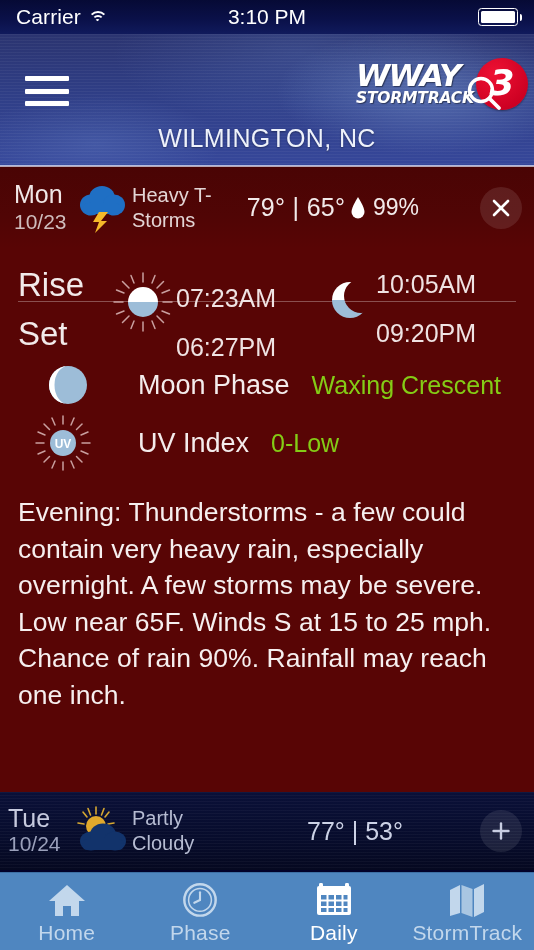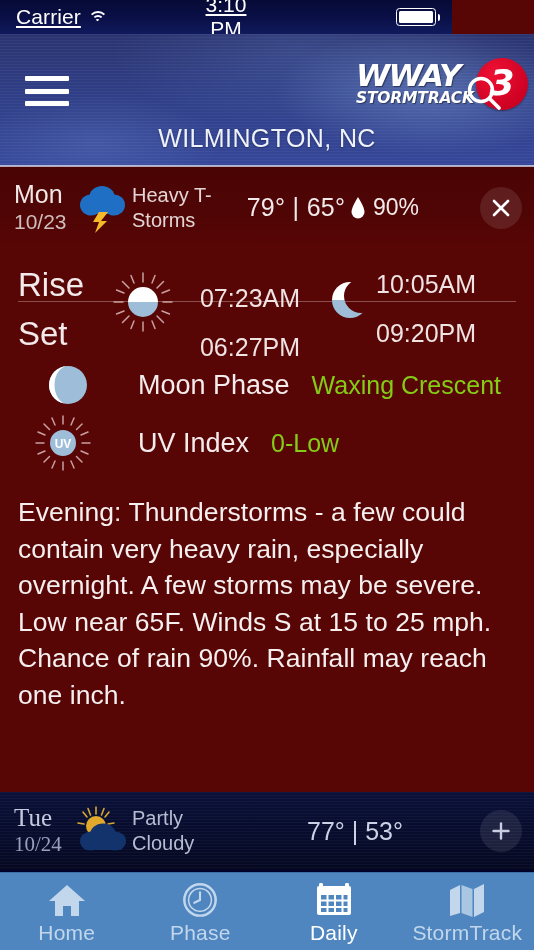--- a/index.html
+++ b/index.html
@@ -5,23 +5,23 @@
   * { margin:0; padding:0; box-sizing:border-box; }
   html, body {
     width:534px; height:950px;
     font-family:"Liberation Sans", sans-serif;
     background:#580505; overflow:hidden;
   }
   #app { position:relative; width:534px; height:950px; overflow:hidden; }
 
   
   .statusbar{
-    position:absolute; top:0; left:0; width:452px; height:34px;
+    position:absolute; top:0; left:0; width:534px; height:34px;
     background:linear-gradient(180deg,#060a35 0%,#0a1048 55%,#101a5c 100%);
-    display:flex; align-items:center; color:#fff;text-decoration:underline;
+    display:flex; align-items:center; color:#fff;
   }
   .sb-left{ display:flex; align-items:center; gap:7px; padding-left:16px; width:190px; }
   .sb-carrier{ font-size:21px; letter-spacing:.1px; }
   .sb-center{ flex:1; text-align:center; font-size:21px; font-weight:400; }
   .sb-right{ width:190px; display:flex; justify-content:flex-end; align-items:center; padding-right:12px; }
   .wifi{ width:20px; height:15px; position:relative; }
   .wifi i{ position:absolute; border:2.2px solid #fff; border-bottom:none;
            border-left-color:transparent; border-right-color:transparent; border-radius:50% 50% 0 0 / 100% 100% 0 0;}
   .wifi i:nth-child(1){ width:20px; height:10px; left:0; top:1px; }
   .wifi i:nth-child(2){ width:12px; height:6px; left:4px; top:5px; }
@@ -102,21 +102,21 @@
   }
 
   
   .riseset{ position:relative; height:108px; }
   .rs-line{ position:absolute; left:18px; right:18px; top:53px; height:1px; background:rgba(255,255,255,.30); }
   .rs-row{ position:absolute; left:0; width:534px; display:flex; align-items:center; }
   .rs-row.top{ top:8px; }
   .rs-row.bot{ top:57px; }
   .rs-label{ width:118px; padding-left:18px; color:#f2eaea; font-size:33px; }
   .rs-gap{ width:58px; }
-  .rs-time{ width:148px; color:#efe3e3; font-size:25px; text-align:center;margin-top:28px; }
+  .rs-time{ width:148px; color:#efe3e3; font-size:25px; text-align:left;margin-top:28px; }
   .rs-gap2{ width:52px; }
   .rs-time2{ width:150px; color:#efe3e3; font-size:25px; text-align:left; }
   .sun-slot{ position:absolute; left:112px; top:30px; width:62px; height:48px; z-index:2; }
   .moon-slot{ position:absolute; left:325px; top:30px; width:46px; height:48px; z-index:2; }
 
   
   .inforow{ height:58px; display:flex; align-items:center; padding-left:18px; }
   .ir-icon{ width:74px; display:flex; align-items:center;justify-content:flex-end; }
   .ir-label{ color:#f4ecec; font-size:27px;margin-left:46px; }
   .ir-value{ color:#84cc16; font-size:25px; margin-left:22px; }
@@ -130,21 +130,21 @@
   .nextday{
     position:absolute; top:792px; left:0; width:534px; height:78px;
     background:linear-gradient(180deg,#0a1038 0%,#070c2c 60%,#050820 100%);
     display:flex; align-items:center;
   }
   .nextday::after{
     content:""; position:absolute; inset:0;
     background:repeating-linear-gradient(180deg, rgba(255,255,255,.035) 0 1px, rgba(0,0,0,0) 1px 3px);
     pointer-events:none;
   }
-  .n-date{ width:72px; padding-left:14px; line-height:26px; z-index:2;font-family:Liberation Serif, serif;}
+  .n-date{ width:72px; padding-left:8px; line-height:26px; z-index:2;}
   .n-date .dow{ font-size:25px; color:#c6cade; }
   .n-date .md{ font-size:21px; color:#9aa0bb; }
   .n-icon{ width:60px; display:flex; align-items:center; justify-content:center; z-index:2;}
   .n-cond{ width:110px; color:#b6bcd2; font-size:20px; line-height:25px; z-index:2;}
   .n-temp{ flex:1; text-align:center; color:#ccd2e6; font-size:25px; z-index:2;}
   .n-pop{ width:118px; display:flex; align-items:center; gap:7px; color:#ccd2e6; font-size:23px; z-index:2;}
   .n-btn{ width:66px; display:flex; align-items:center; justify-content:center; z-index:2;}
   .circ-btn-d{
     width:42px; height:42px; border-radius:50%; background:rgba(255,255,255,.09);
     display:flex; align-items:center; justify-content:center; cursor:pointer;
@@ -234,21 +234,21 @@
       </div>
       <div class="d-cond">
         <div>Heavy T-</div>
         <div>Storms</div>
       </div>
       <div class="d-temp">79° | 65°</div>
       <div class="d-pop">
         <svg width="16" height="24" viewBox="0 0 16 24">
           <path d="M8 1 C8 1 1.5 11 1.5 16 A6.5 6.5 0 0 0 14.5 16 C14.5 11 8 1 8 1 Z" fill="#ffffff"></path>
         </svg>
-        <span>90%</span>
+        <span>99%</span>
       </div>
       <div class="d-btn">
         <div class="circ-btn">
           <svg width="22" height="22" viewBox="0 0 22 22">
             <line x1="4" y1="4" x2="18" y2="18" stroke="#fff" stroke-width="2.6" stroke-linecap="round"></line>
             <line x1="18" y1="4" x2="4" y2="18" stroke="#fff" stroke-width="2.6" stroke-linecap="round"></line>
           </svg>
         </div>
       </div>
     </div>

